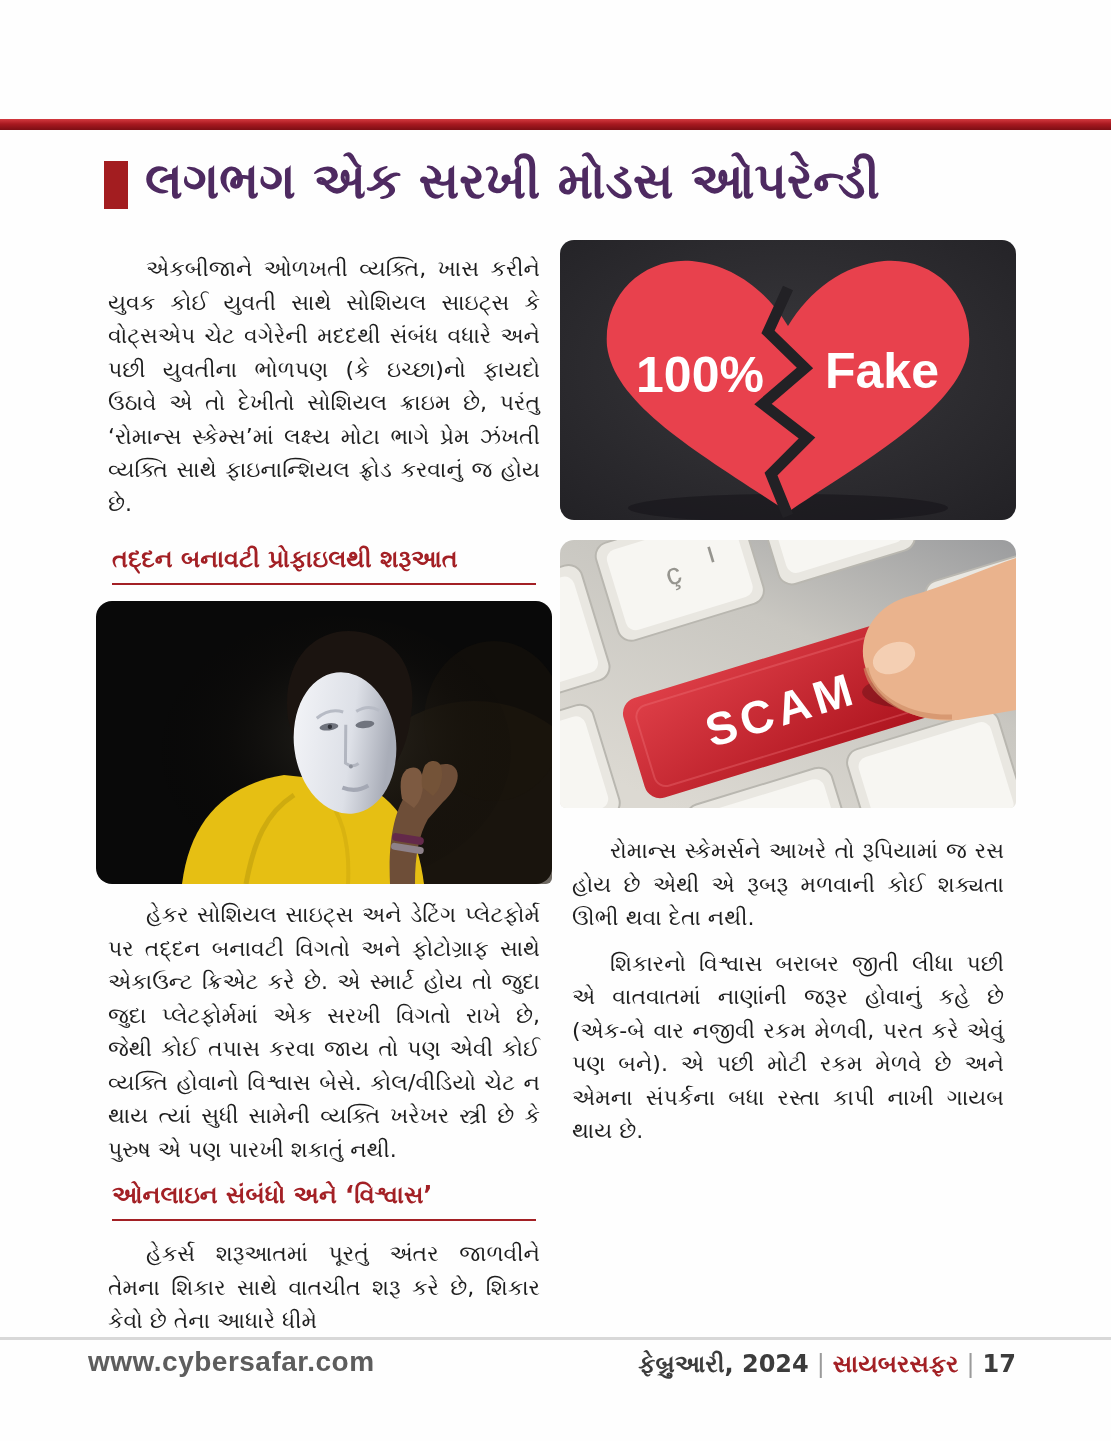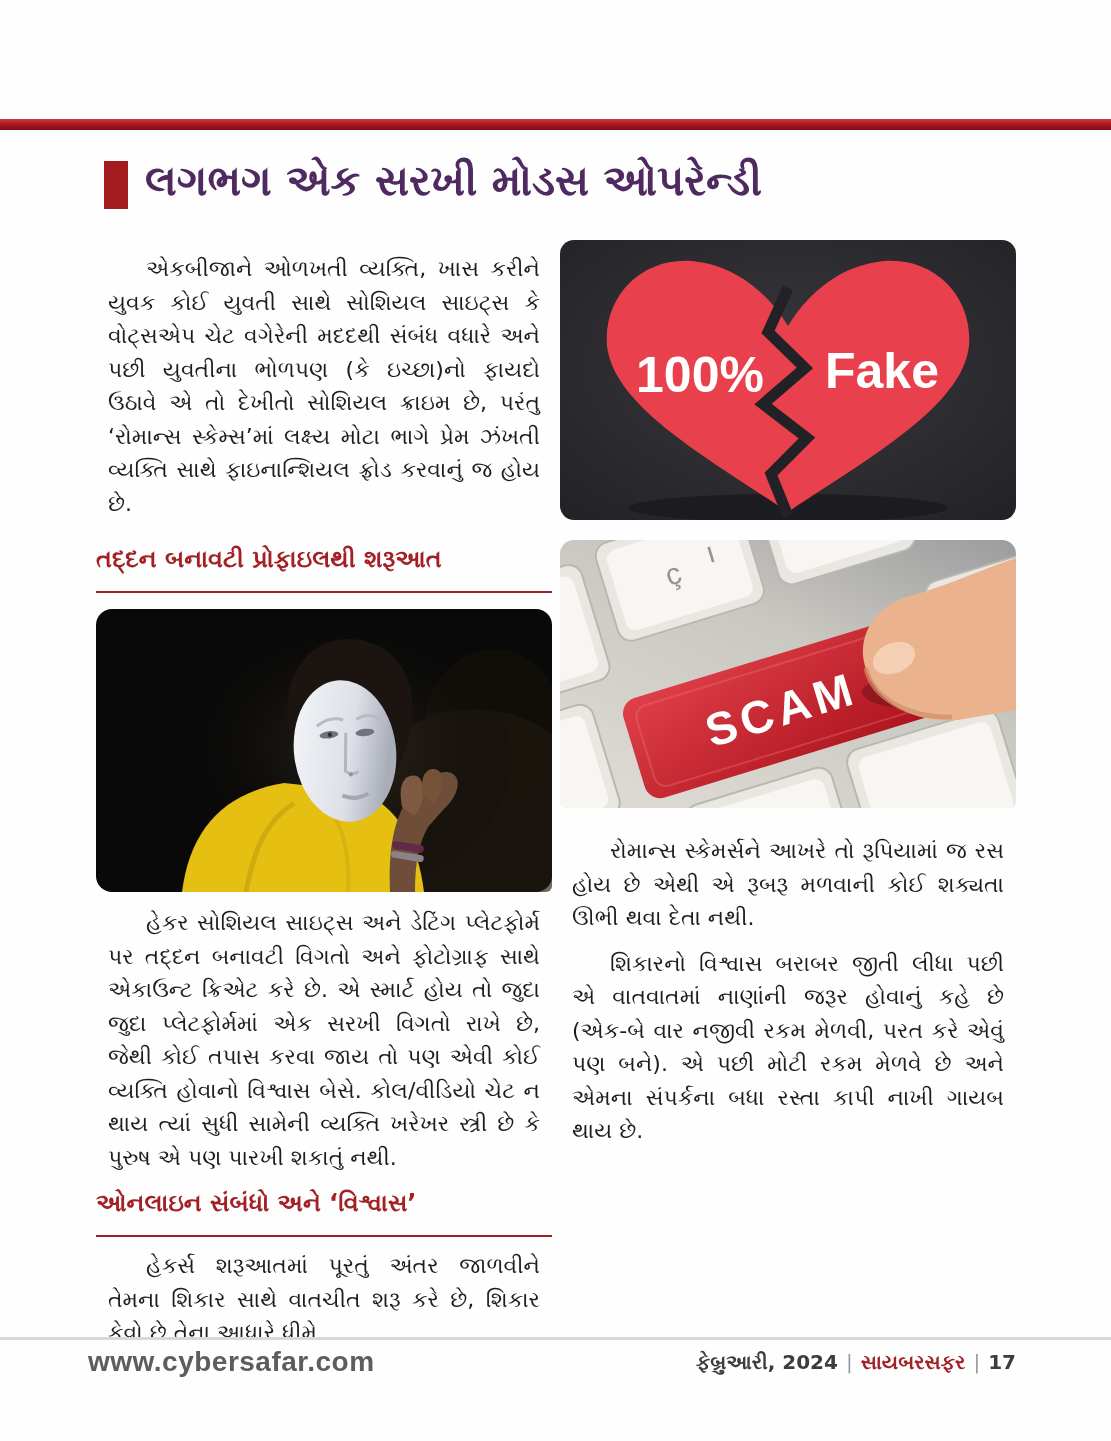--- a/index.html
+++ b/index.html
@@ -5,42 +5,42 @@
   html,body{margin:0;padding:0;}
   body{width:1111px;height:1441px;background:#ffffff;position:relative;
        font-family:"DejaVu Sans",sans-serif;-webkit-font-smoothing:antialiased;}
   .page{position:absolute;inset:0;background:#fefefe;overflow:hidden;}
 
   .top-bar{position:absolute;top:119px;left:0;width:1111px;height:11px;
            background:linear-gradient(to bottom,#d4393f 0%,#a81920 45%,#7c0e14 100%);}
 
   .title-row{position:absolute;top:155px;left:104px;display:flex;align-items:flex-start;}
   .title-bullet{width:24px;height:48px;background:#a31d20;margin-top:6px;flex:none;}
-  .title-text{margin-left:17px;color:#4e2a61;font-size:42px;line-height:52px;font-weight:bold;white-space:nowrap;}
+  .title-text{margin-left:17px;color:#4e2a61;font-size:50px;line-height:52px;font-weight:bold;white-space:nowrap;}
 
   .col{position:absolute;top:240px;width:456px;}
   .col-left{left:96px;}
   .col-right{left:560px;}
 
   .para{margin:12px;font-size:22px;line-height:33.5px;color:#1d1d1d;text-align:justify;text-indent:38px;}
   .para.no-indent{text-indent:0;}
 
-  .sec-heading{margin:0;color:#a32025;font-size:24px;line-height:30px;font-weight:bold;
-               border-bottom:2.5px solid #a32025;padding-bottom:17px;}
+  .sec-heading{margin:16px;color:#a32025;font-size:24px;line-height:30px;font-weight:bold;
+               border-bottom:2.5px solid #a32025;padding-bottom:9px;}
   .mt24{margin-top:24px;} .mt22{margin-top:22px;} .mt20{margin-top:20px;}
   .mt16{margin-top:16px;} .mt14{margin-top:14px;} .mt12{margin-top:12px;} .mt26{margin-top:26px;}
 
   .figure{display:block;border-radius:6px;overflow:hidden;line-height:0;}
   .figure svg{display:block;}
 
   .footer-divider{position:absolute;top:1337px;left:0;width:1111px;height:3px;background:#d8d8d8;}
   .footer-url{position:absolute;top:1346px;left:88px;font-family:"Liberation Sans",sans-serif;
               font-size:28px;font-weight:bold;color:#5d5d5d;letter-spacing:0.5px;}
   .footer-right{position:absolute;top:1350px;left:560px;width:456px;text-align:right;
-                font-size:20px;font-weight:bold;color:#3c3c3c;white-space:nowrap;}
+                font-size:24px;font-weight:bold;color:#3c3c3c;white-space:nowrap;}
   .footer-right .sep{color:#9a9a9a;font-weight:normal;padding:0 8px;}
   .footer-right .mag{color:#a32025;}
 
   .svg-label{font-family:"Liberation Sans",sans-serif;font-weight:bold;fill:#ffffff;}
 </style>
 </head>
 <body>
 
 <div class="page">
 

